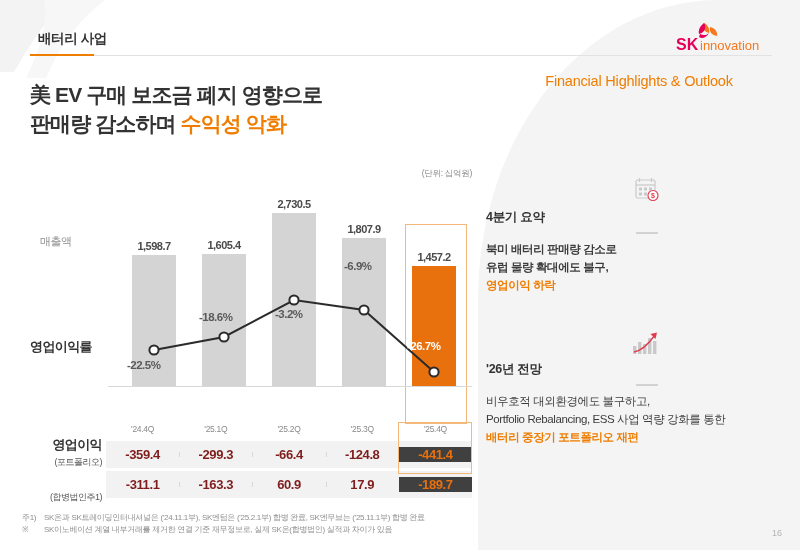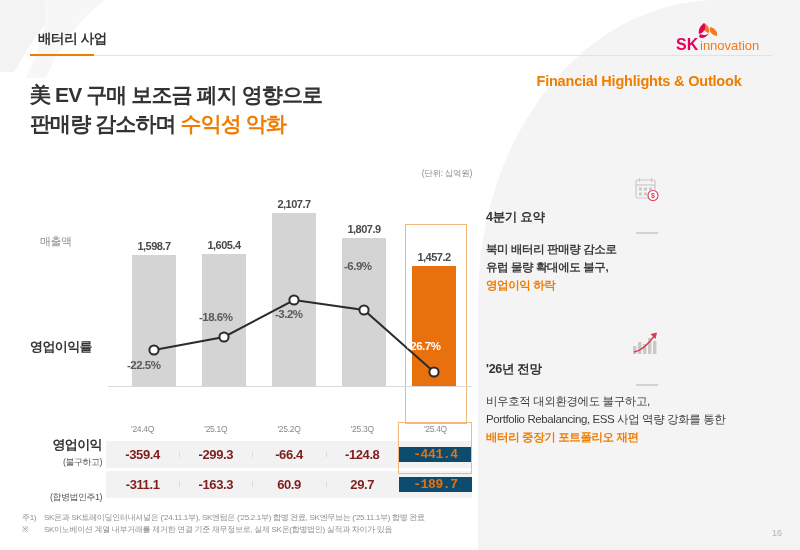--- a/index.html
+++ b/index.html
@@ -16,21 +16,21 @@
   .deco { position:absolute; top:0; left:0; width:150px; height:80px; overflow:hidden; pointer-events:none; }
 
   
   .right-panel {
     position:absolute; left:478px; top:0; width:322px; height:550px;
     background:#f4f4f4;
     border-top-left-radius:240px 300px;
   }
   .rp-title {
     position:absolute; top:73px; left:0; width:100%;
-    text-align:center; color:#ef7d00; font-weight:bold; font-size:14.5px;
+    text-align:center; color:#ef7d00; font-weight:normal; font-size:14.5px;
     letter-spacing:-0.2px;
   }
   .rp-block { position:absolute; left:8px; width:100%; text-align:left; }
   .rp-icon { height:30px; display:flex; align-items:flex-end; justify-content:center; margin-bottom:4px; }
   .rp-head { font-size:12.5px; font-weight:bold; color:#333; letter-spacing:-0.3px; }
   .rp-div { width:22px; height:2px; background:#d2d2d2; margin:6px auto 7px; }
   .rp-line { font-size:11.5px; color:#3c3c3c; line-height:1.55; letter-spacing:-0.4px; font-weight:bold; }
   .rp-line.thin { font-weight:500; }
   .rp-emph { color:#ef7d00; font-weight:bold; }
 
@@ -95,21 +95,21 @@
   }
   .drow { display:flex; height:27px; align-items:center; background:#f2f2f2; }
   .drow.second { margin-top:3px; }
   .dcell {
     flex:1; text-align:center; font-size:13px; font-weight:bold; color:#7f1d1d;
     letter-spacing:-0.4px; position:relative;
   }
   .dcell.sep::before {
     content:""; position:absolute; left:0; top:5px; bottom:5px; width:1px; background:#d9d9d9;
   }
-  .dcell.last { color:#e8700d; background:#0c4a6e;font-family:Liberation Mono, monospace; }
+  .dcell.last { color:#e8700d; background:#404040; }
   .tbl-hibox {
     position:absolute; border:1px solid #f3b97a; pointer-events:none;
   }
 
   
   .foot { position:absolute; left:22px; top:512px; width:460px; }
   .foot-row { display:flex; font-size:8px; color:#8f8f8f; line-height:1.5; letter-spacing:-0.3px;align-items:flex-end; }
   .foot-mk { width:22px; flex:none; }
   .pageno {
     position:absolute; right:18px; bottom:12px; font-size:9px; color:#b4b4b4;
@@ -213,21 +213,21 @@
     <div class="bar-slot" style="left:22px;">
       <div class="bar" style="height:131px;"></div>
       <div class="bar-val" style="bottom:134px;">1,598.7</div>
     </div>
     <div class="bar-slot" style="left:92px;">
       <div class="bar" style="height:132px;"></div>
       <div class="bar-val" style="bottom:135px;">1,605.4</div>
     </div>
     <div class="bar-slot" style="left:162px;">
       <div class="bar" style="height:173px;"></div>
-      <div class="bar-val" style="bottom:176px;">2,107.7</div>
+      <div class="bar-val" style="bottom:176px;">2,730.5</div>
     </div>
     <div class="bar-slot" style="left:232px;">
       <div class="bar" style="height:148px;"></div>
       <div class="bar-val" style="bottom:151px;">1,807.9</div>
     </div>
     <div class="bar-slot" style="left:302px;">
       <div class="bar hi" style="height:120px;"></div>
       <div class="bar-val" style="bottom:123px;">1,457.2</div>
     </div>
 
@@ -247,21 +247,21 @@
     <div class="ptlabel onbar" style="left:297px; top:142px;">-26.7%</div>
   </div>
 
   <div class="axis"></div>
 </div>
 
 <div class="tbl">
 
   <div class="tbl-rowlabels">
     <div class="t-main" style="margin-top:12px;">영업이익</div>
-    <div class="t-sub" style="margin-top:2px;">(불구하고)</div>
+    <div class="t-sub" style="margin-top:2px;">(포트폴리오)</div>
     <div class="t-sub" style="margin-top:22px;">(합병법인주1)</div>
   </div>
 
   <div class="grid">
     <div class="qrow">
       <div class="qcell">'24.4Q</div>
       <div class="qcell">'25.1Q</div>
       <div class="qcell">'25.2Q</div>
       <div class="qcell">'25.3Q</div>
       <div class="qcell">'25.4Q</div>
@@ -272,21 +272,21 @@
       <div class="dcell sep">-299.3</div>
       <div class="dcell sep">-66.4</div>
       <div class="dcell sep">-124.8</div>
       <div class="dcell last">-441.4</div>
     </div>
 
     <div class="drow second">
       <div class="dcell">-311.1</div>
       <div class="dcell sep">-163.3</div>
       <div class="dcell sep">60.9</div>
-      <div class="dcell sep">29.7</div>
+      <div class="dcell sep">17.9</div>
       <div class="dcell last">-189.7</div>
     </div>
 
     <div class="tbl-hibox" style="left:292px; top:-2px; width:74px; height:52px;"></div>
   </div>
 </div>
 
 <div class="foot">
   <div class="foot-row">
     <span class="foot-mk">주1)</span>

